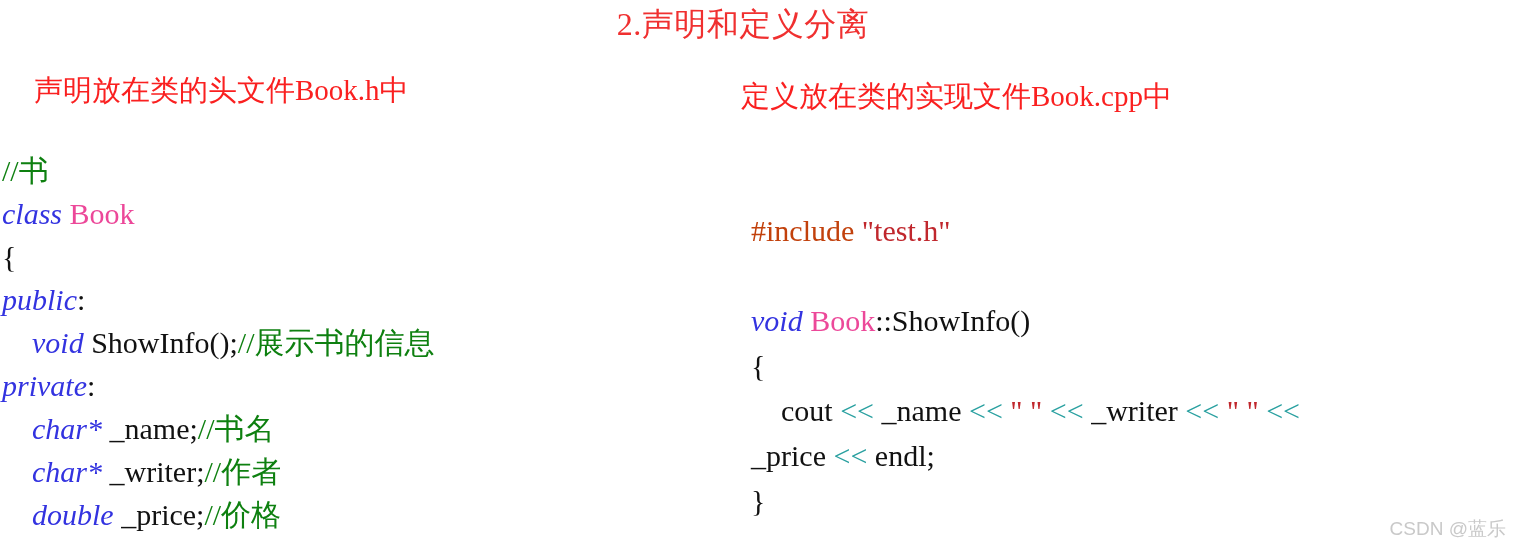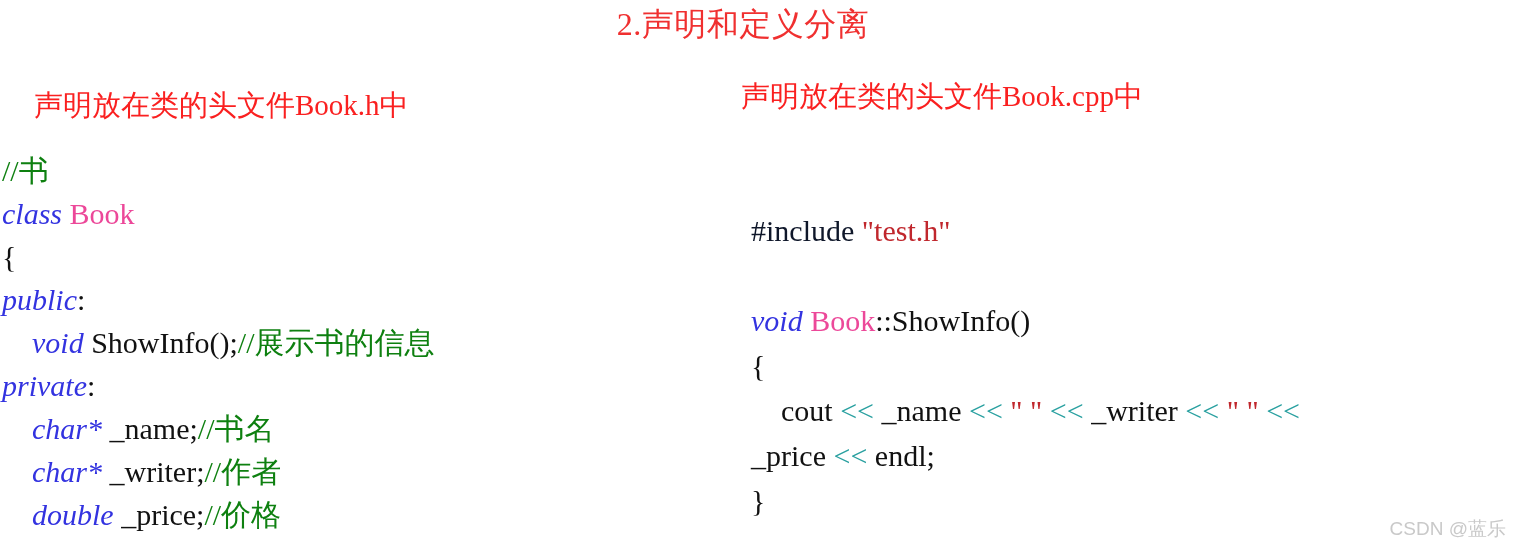--- a/index.html
+++ b/index.html
@@ -31,21 +31,21 @@
   }
 
   
   .col-header {
     position: absolute;
     font-size: 29px;
     line-height: 36px;
     color: #fa2020;
     white-space: pre;
   }
-  #left-header  { left: 34px;  top: 87px; }
+  #left-header  { left: 34px;  top: 72px; }
   #right-header { left: 741px; top: 78px; }
 
   
   .code-block {
     position: absolute;
     font-family: "Liberation Serif", "DejaVu Serif", serif;
     font-size: 30px;
     line-height: 43px;
     white-space: pre;
     color: #111111;
@@ -59,21 +59,21 @@
     overflow: visible;
   }
   #right-code .code-line { height: 45px; line-height: 45px; }
   .code-line.blank { color: transparent; }
 
   
   .tok-kw      { color: #3333e0; font-style: italic; }       
   .tok-type    { color: #ec4899; }       
   .tok-plain   { color: #111111; }       
   .tok-comment { color: #0e8010; }       
-  .tok-pre     { color: #0f172a; }       
+  .tok-pre     { color: #c2410c; }       
   .tok-str     { color: #c0272d; }       
   .tok-op      { color: #29a0a0; }       
 
   
   #watermark {
     position: absolute;
     right: 12px;
     bottom: 6px;
     font-family: "Liberation Sans", sans-serif;
     font-size: 19px;
@@ -82,19 +82,19 @@
     white-space: pre;
   }
 </style>
 </head>
 <body>
 
 <div id="slide-title">2.声明和定义分离</div>
 
 <div class="col-header" id="left-header">声明放在类的头文件Book.h中</div>
 
-<div class="col-header" id="right-header">声明放在类的头文件Book.cpp中</div>
+<div class="col-header" id="right-header">定义放在类的实现文件Book.cpp中</div>
 
 <pre class="code-block" id="left-code"><div class="code-line"><span class="tok-comment">//书</span></div><div class="code-line"><span class="tok-kw">class </span><span class="tok-type">Book</span></div><div class="code-line"><span class="tok-plain">{</span></div><div class="code-line"><span class="tok-kw">public</span><span class="tok-plain">:</span></div><div class="code-line"><span>    </span><span class="tok-kw">void </span><span class="tok-plain">ShowInfo();</span><span class="tok-comment">//展示书的信息</span></div><div class="code-line"><span class="tok-kw">private</span><span class="tok-plain">:</span></div><div class="code-line"><span>    </span><span class="tok-kw">char*</span><span class="tok-plain"> _name;</span><span class="tok-comment">//书名</span></div><div class="code-line"><span>    </span><span class="tok-kw">char*</span><span class="tok-plain"> _writer;</span><span class="tok-comment">//作者</span></div><div class="code-line"><span>    </span><span class="tok-kw">double</span><span class="tok-plain"> _price;</span><span class="tok-comment">//价格</span></div><div class="code-line"><span class="tok-plain">};</span></div></pre>
 
 <pre class="code-block" id="right-code"><div class="code-line"><span class="tok-pre">#include </span><span class="tok-str">"test.h"</span></div><div class="code-line blank"><span class="tok-plain"> </span></div><div class="code-line"><span class="tok-kw">void </span><span class="tok-type">Book</span><span class="tok-plain">::ShowInfo()</span></div><div class="code-line"><span class="tok-plain">{</span></div><div class="code-line"><span>    </span><span class="tok-plain">cout </span><span class="tok-op">&lt;&lt;</span><span class="tok-plain"> _name </span><span class="tok-op">&lt;&lt;</span><span class="tok-plain"> </span><span class="tok-str">" "</span><span class="tok-plain"> </span><span class="tok-op">&lt;&lt;</span><span class="tok-plain"> _writer </span><span class="tok-op">&lt;&lt;</span><span class="tok-plain"> </span><span class="tok-str">" "</span><span class="tok-plain"> </span><span class="tok-op">&lt;&lt;</span></div><div class="code-line"><span class="tok-plain">_price </span><span class="tok-op">&lt;&lt;</span><span class="tok-plain"> endl;</span></div><div class="code-line"><span class="tok-plain">}</span></div></pre>
 
 <div id="watermark">CSDN @蓝乐</div>
 
 </body></html>

